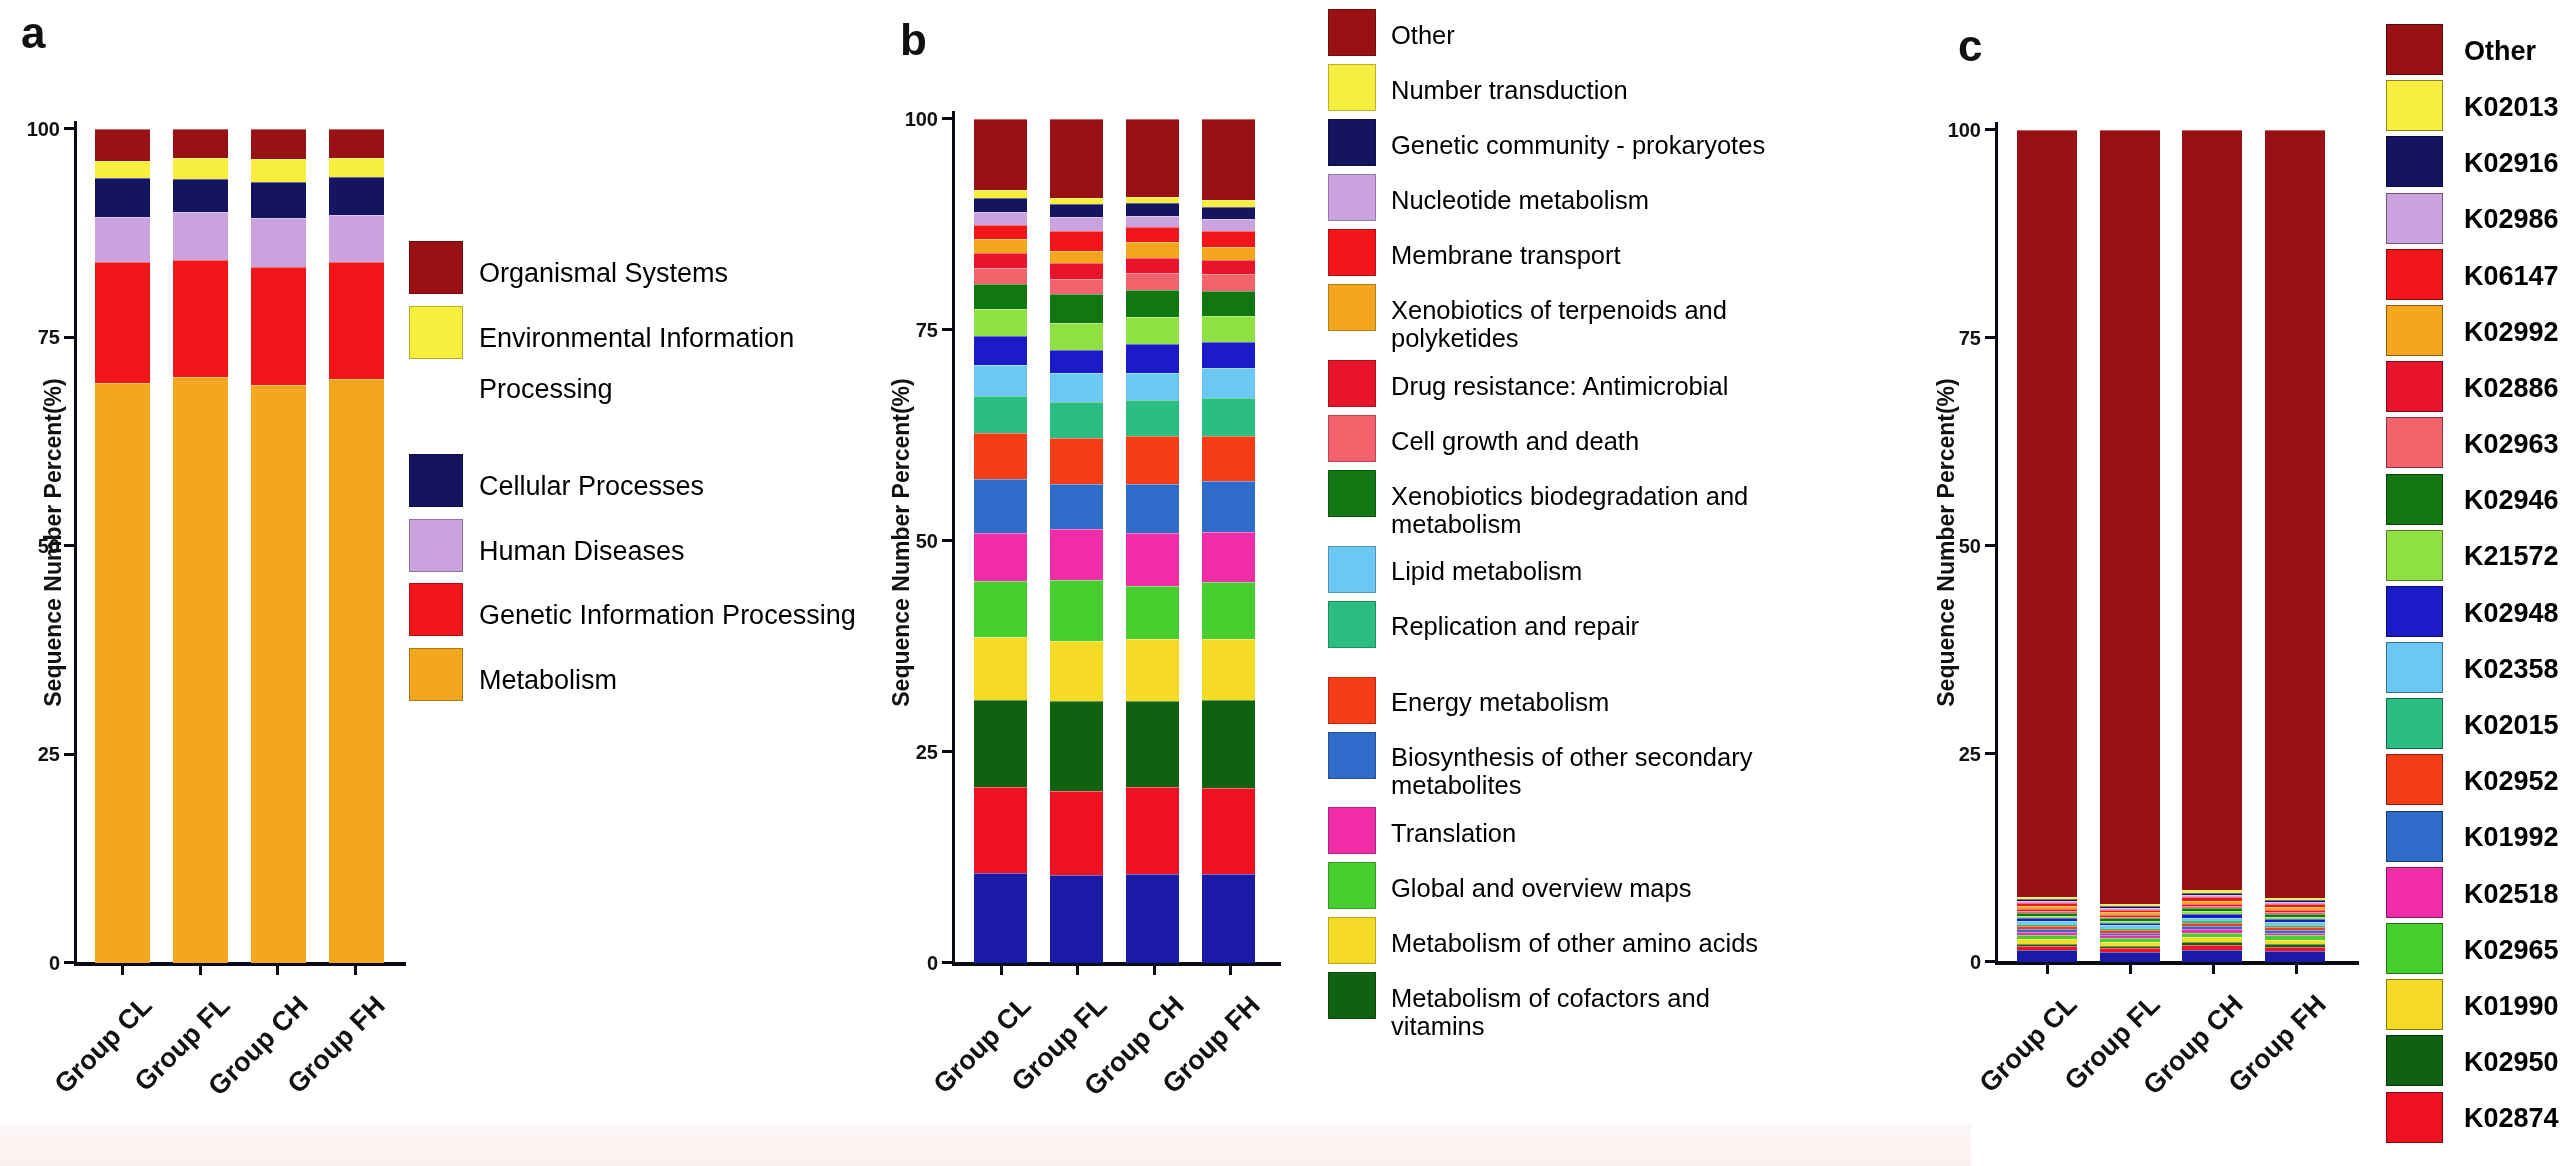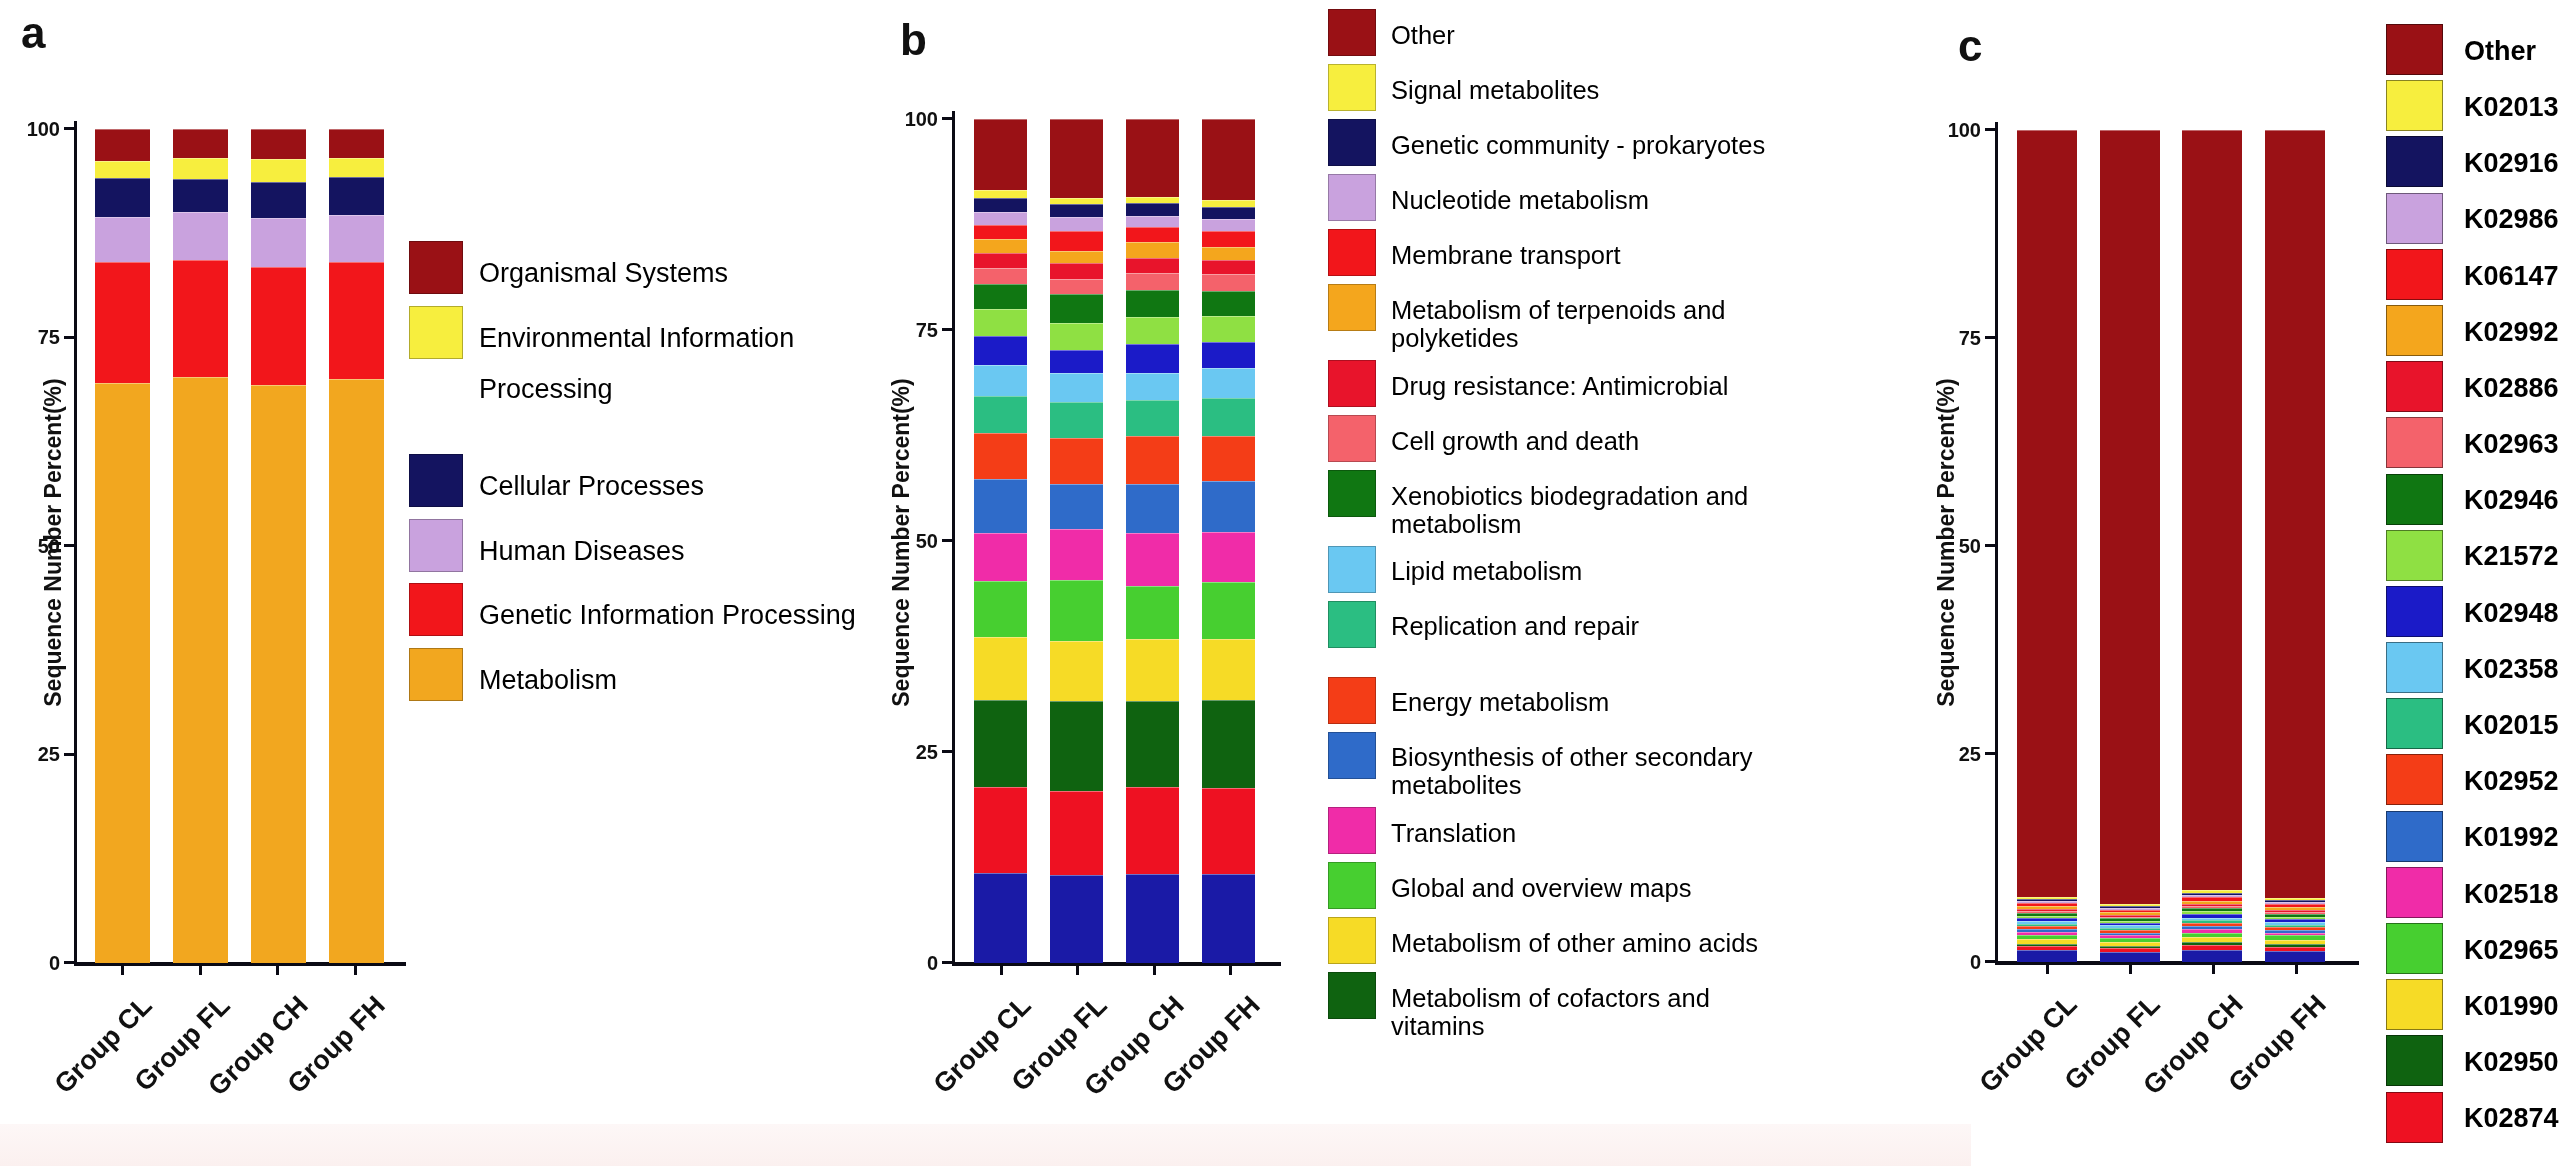--- a/index.html
+++ b/index.html
@@ -304,37 +304,37 @@
           <div class="x-label">Group FH</div>
         </div>
       </div>
     <div class="legend">
         <div class="legend-item">
           <div class="legend-swatch" style="background: rgb(154, 17, 21);"></div>
           <div class="legend-label">Other</div>
         </div>
         <div class="legend-item">
           <div class="legend-swatch" style="background: rgb(247, 238, 62);"></div>
-          <div class="legend-label">Signal metabolites</div>
+          <div class="legend-label">Number transduction</div>
         </div>
         <div class="legend-item">
           <div class="legend-swatch" style="background: rgb(20, 20, 96);"></div>
           <div class="legend-label">Genetic community - prokaryotes</div>
         </div>
         <div class="legend-item">
           <div class="legend-swatch" style="background: rgb(201, 162, 222);"></div>
           <div class="legend-label">Nucleotide metabolism</div>
         </div>
         <div class="legend-item">
           <div class="legend-swatch" style="background: rgb(242, 22, 27);"></div>
           <div class="legend-label">Membrane transport</div>
         </div>
         <div class="legend-item">
           <div class="legend-swatch" style="background: rgb(244, 166, 29);"></div>
-          <div class="legend-label">Metabolism of terpenoids and polyketides</div>
+          <div class="legend-label">Xenobiotics of terpenoids and polyketides</div>
         </div>
         <div class="legend-item">
           <div class="legend-swatch" style="background: rgb(232, 20, 43);"></div>
           <div class="legend-label">Drug resistance: Antimicrobial</div>
         </div>
         <div class="legend-item">
           <div class="legend-swatch" style="background: rgb(244, 98, 107);"></div>
           <div class="legend-label">Cell growth and death</div>
         </div>
         <div class="legend-item">

